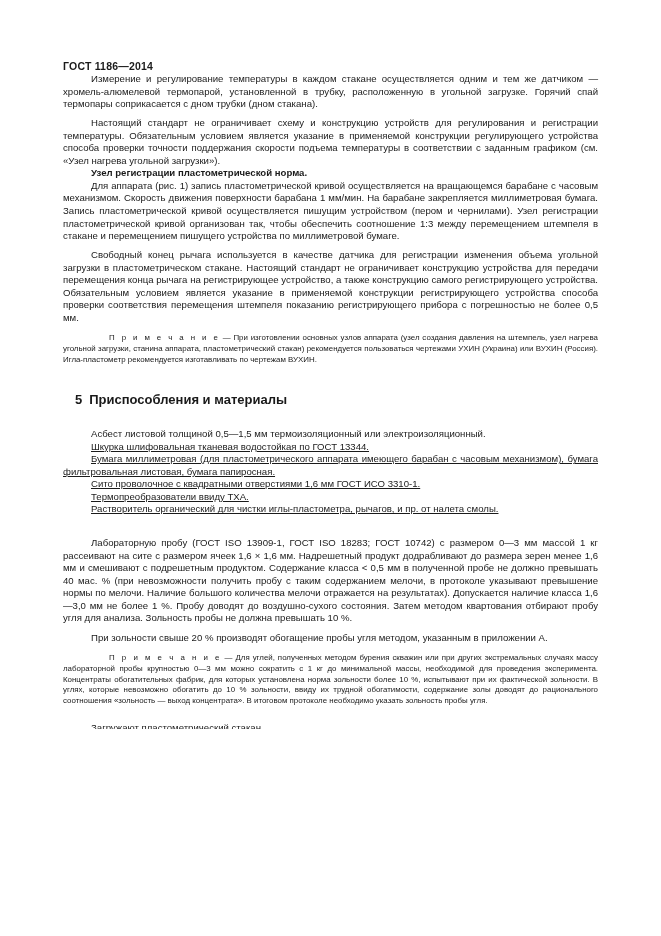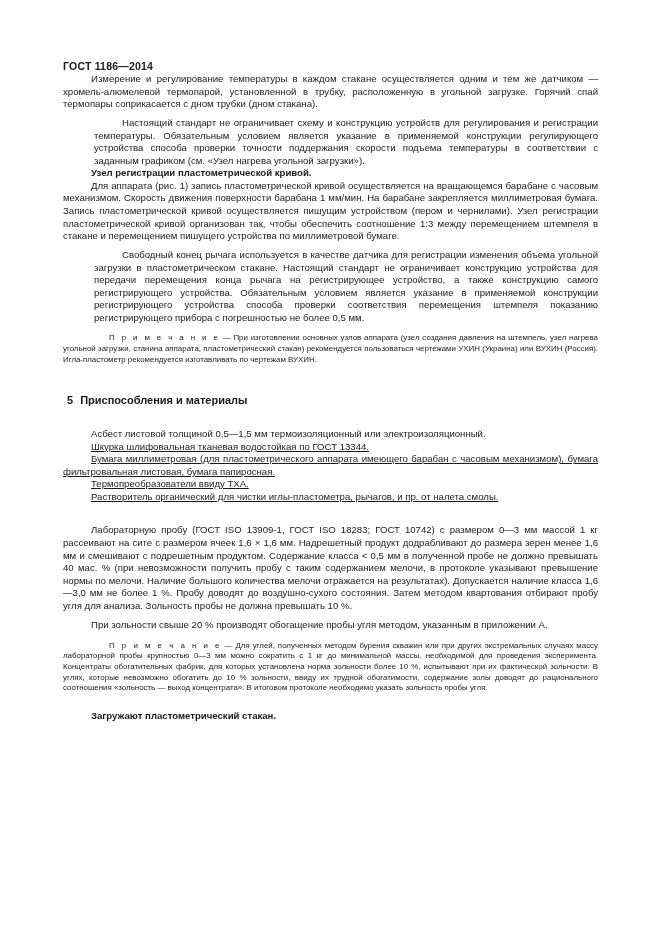--- a/index.html
+++ b/index.html
@@ -43,21 +43,20 @@
     text-align: justify;
     text-justify: inter-word;
     margin: 0;
     hyphens: manual;
   }
   .para.indent {
     text-indent: 28px;
   }
   .para.gap-top {
     margin-top: 6.5px;
-    margin-left: 31px;
   }
 
   
   .lead {
     font-size: 9.6px;
     line-height: 12.55px;
     font-weight: bold;
     margin: 0;
     text-indent: 28px;
   }
@@ -70,36 +69,36 @@
     margin: 0;
     text-indent: 28px;
   }
   .note-label {
     letter-spacing: 2.1px;
     padding-left: 18px;
   }
 
   
   .section-heading {
-    font-size: 11px;
+    font-size: 13px;
     font-weight: bold;
     line-height: 14px;
-    margin: 4px;
+    margin: 12px;
   }
   .section-heading .num {
     margin-right: 7px;
   }
 
   
   .sp-note-before { margin-top: 9px; }
   .sp-h-before    { margin-top: 28px; }
   .sp-h-after     { margin-top: 21px; }
   .sp-list-item   { margin-top: 0; text-decoration: underline; }
   .sp-block       { margin-top: 7px; }
-  .sp-tail        { margin-top: 16px; font-weight: bold; }
+  .sp-tail        { margin-top: 16px; }
 
   
   .folio {
     position: absolute;
     left: 63px;
     top: 879px;
     font-size: 9px;
     line-height: 11px;
     color: #1a1a1a;
   }
@@ -111,33 +110,34 @@
 
   <div class="content">
 
     <div class="running-head">ГОСТ 1186—2014</div>
 
 
     <p class="para indent">Измерение и регулирование температуры в каждом стакане осуществляется одним и тем же дат­чиком — хромель-алюмелевой термопарой, установленной в трубку, расположенную в угольной загруз­ке. Горячий спай термопары соприкасается с дном трубки (дном стакана).</p>
 
     <p class="para indent gap-top">Настоящий стандарт не ограничивает схему и конструкцию устройств для регулирования и регис­трации температуры. Обязательным условием является указание в применяемой конструкции регули­рующего устройства способа проверки точности поддержания скорости подъема температуры в соответствии с заданным графиком (см. «Узел нагрева угольной загрузки»).</p>
 
-    <p class="lead">Узел регистрации пластометрической кривой.</p>
+    <p class="lead">Узел регистрации пластометрической норма.</p>
 
     <p class="para indent">Для аппарата (рис. 1) запись пластометрической кривой осуществляется на вращающемся бара­бане с часовым механизмом. Скорость движения поверхности барабана 1 мм/мин. На барабане закреп­ляется миллиметровая бумага. Запись пластометрической кривой осуществляется пишущим устройством (пером и чернилами). Узел регистрации пластометрической кривой организован так, чтобы обеспечить соотношение 1:3 между перемещением штемпеля в стакане и перемещением пишущего устройства по миллиметровой бумаге.</p>
 
     <p class="para indent gap-top">Свободный конец рычага используется в качестве датчика для регистрации изменения объема угольной загрузки в пластометрическом стакане. Настоящий стандарт не ограничивает конструкцию устройства для передачи перемещения конца рычага на регистрирующее устройство, а также конструк­цию самого регистрирующего устройства. Обязательным условием является указание в применяемой конструкции регистрирующего устройства способа проверки соответствия перемещения штемпеля показанию регистрирующего прибора с погрешностью не более 0,5 мм.</p>
 
     <p class="note sp-note-before"><span class="note-label">П р и м е ч а н и е</span><span> — При изготовлении основных узлов аппарата (узел создания давления на штемпель, узел нагрева угольной загрузки, станина аппарата, пластометрический стакан) рекомендуется пользоваться черте­жами УХИН (Украина) или ВУХИН (Россия). Игла-пластометр рекомендуется изготавливать по чертежам ВУХИН.</span></p>
 
     <div class="section-heading sp-h-before"><span class="num">5</span><span>Приспособления и материалы</span></div>
 
     <p class="para indent sp-h-after">Асбест листовой толщиной 0,5—1,5 мм термоизоляционный или электроизоляционный.</p>
     <p class="para indent sp-list-item">Шкурка шлифовальная тканевая водостойкая по ГОСТ 13344.</p>
     <p class="para indent sp-list-item">Бумага миллиметровая (для пластометрического аппарата имеющего барабан с часовым меха­низмом), бумага фильтровальная листовая, бумага папиросная.</p>
+    <p class="para indent sp-list-item">Сито проволочное с квадратными отверстиями 1,6 мм ГОСТ ИСО 3310-1.</p>
     <p class="para indent sp-list-item">Термопреобразователи ввиду ТХА.</p>
     <p class="para indent sp-list-item">Растворитель органический для чистки иглы-пластометра, рычагов, и пр. от налета смолы.</p>
 
 
     <p class="para indent sp-h-after">Лабораторную пробу (ГОСТ ISO 13909-1, ГОСТ ISO 18283; ГОСТ 10742) с размером 0—3 мм массой 1 кг рассеивают на сите с размером ячеек 1,6 × 1,6 мм. Надрешетный продукт додрабливают до размера зерен менее 1,6 мм и смешивают с подрешетным продуктом. Содержание класса &lt; 0,5 мм в полученной пробе не должно превышать 40 мас. % (при невозможности получить пробу с таким содержанием мело­чи, в протоколе указывают превышение нормы по мелочи. Наличие большого количества мелочи отра­жается на результатах). Допускается наличие класса 1,6—3,0 мм не более 1 %. Пробу доводят до воздушно-сухого состояния. Затем методом квартования отбирают пробу угля для анализа. Зольность пробы не должна превышать 10 %.</p>
 
     <p class="para indent sp-block">При зольности свыше 20 % производят обогащение пробы угля методом, указанным в приложе­нии А.</p>
 
     <p class="note sp-note-before"><span class="note-label">П р и м е ч а н и е</span><span> — Для углей, полученных методом бурения скважин или при других экстремальных случа­ях массу лабораторной пробы крупностью 0—3 мм можно сократить с 1 кг до минимальной массы, необходимой для проведения эксперимента. Концентраты обогатительных фабрик, для которых установлена норма зольности более 10 %, испытывают при их фактической зольности. В углях, которые невозможно обогатить до 10 % зольности, ввиду их трудной обогатимости, содержание золы доводят до рационального соотношения «зольность — выход концен­трата». В итоговом протоколе необходимо указать зольность пробы угля.</span></p>
 

